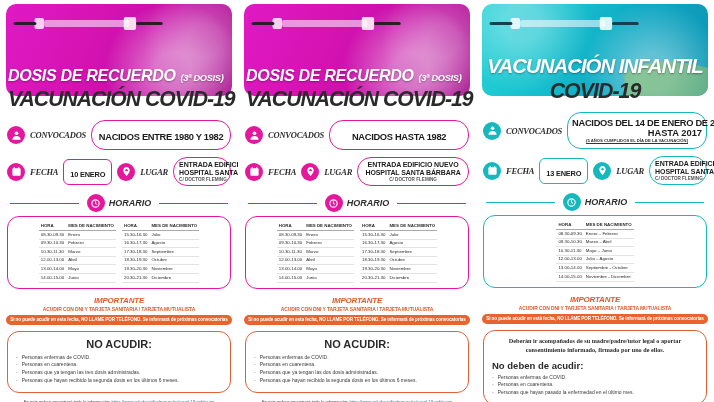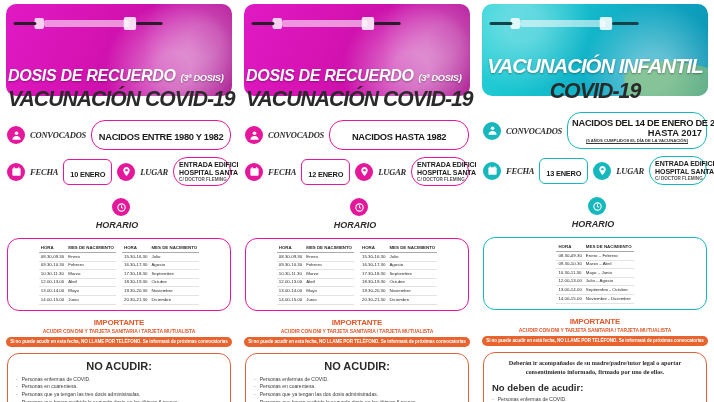--- a/index.html
+++ b/index.html
@@ -116,21 +116,21 @@
   }
   .pill.place .l3 { font-size: 4.6px; font-weight: 700; color: #555; white-space: nowrap; }
   .pill.convoc { padding: 5px 4px; }
   .pill.convoc .l1 { font-weight: 700; font-size: 9.3px; color: #1b1b1b; white-space: nowrap; letter-spacing: -.3px; }
   .pill.convoc .l2 { font-weight: 700; font-size: 9.3px; color: #1b1b1b; white-space: nowrap; text-align: right; }
   .pill.convoc .note { font-size: 4.2px; font-weight: 700; color: #333; text-decoration: underline; white-space: nowrap; }
 
   
   .horario-head {
     display: flex; align-items: center; justify-content: center;
-    gap: 4px; margin: 8px 10px 0 10px; position: relative; flex-direction: column;
+    gap: 4px; margin: 8px 10px 0 10px; position: relative;
   }
   .horario-head::before, .horario-head::after {
     content: ""; flex: 1; height: 1.1px; background: #e5189c;
   }
   .p3 .horario-head::before, .p3 .horario-head::after { background: #14b8bd; }
   .horario-head .badge-icon { margin-left: 4px; }
   .horario-label {
     font-weight: 700; font-style: italic; font-size: 9px; color: #2f2f2f;
     margin-right: 4px; white-space: nowrap;
   }
@@ -151,21 +151,21 @@
     white-space: nowrap; line-height: 1;
   }
   th { font-weight: 700; border-bottom: .6px solid #aaa; font-size: 4.4px; }
   td.hora { font-weight: 400; }
 
   
   .importante {
     text-align: center; margin-top: 7px;
   }
   .imp-title {
-    font-weight: 700; font-size: 8px; color: #e05a2b; letter-spacing: -.2px;
+    font-weight: 700; font-style: italic; font-size: 8px; color: #e05a2b; letter-spacing: -.2px;
   }
   .imp-sub {
     font-weight: 700; font-size: 5px; color: #e05a2b; margin-top: 1px; letter-spacing: -.1px;
   }
   .imp-banner {
     margin: 3px 6px 0 6px;
     background: #e8632e; border-radius: 9px;
     padding: 2.5px 4px;
     color: #ffffff; font-weight: 700; font-size: 4.6px;
     letter-spacing: -.1px; white-space: nowrap; text-align: center;
@@ -418,23 +418,20 @@
 
     <div class="row fecha">
       <span class="badge-icon">
         <svg viewBox="0 0 24 24" fill="#fff">
             <rect x="3" y="5" width="18" height="16" rx="2"></rect>
             <rect x="6" y="2" width="2" height="5"></rect>
             <rect x="16" y="2" width="2" height="5"></rect>
           </svg>
       </span>
       <span class="row-label">FECHA</span>
-      <span class="pill small">
-        <span class="pill-text">12 ENERO</span>
-      </span>
       <span class="badge-icon">
         <svg viewBox="0 0 24 24" fill="#fff">
             <path d="M12 2c-4 0-7 3-7 7 0 5 7 13 7 13s7-8 7-13c0-4-3-7-7-7z"></path>
             <circle cx="12" cy="9" r="2.6" fill="#e5189c"></circle>
           </svg>
       </span>
       <span class="row-label">LUGAR</span>
       <span class="pill place">
         <div class="l1">ENTRADA EDIFICIO NUEVO</div>
         <div class="l2">HOSPITAL SANTA BÁRBARA</div>

